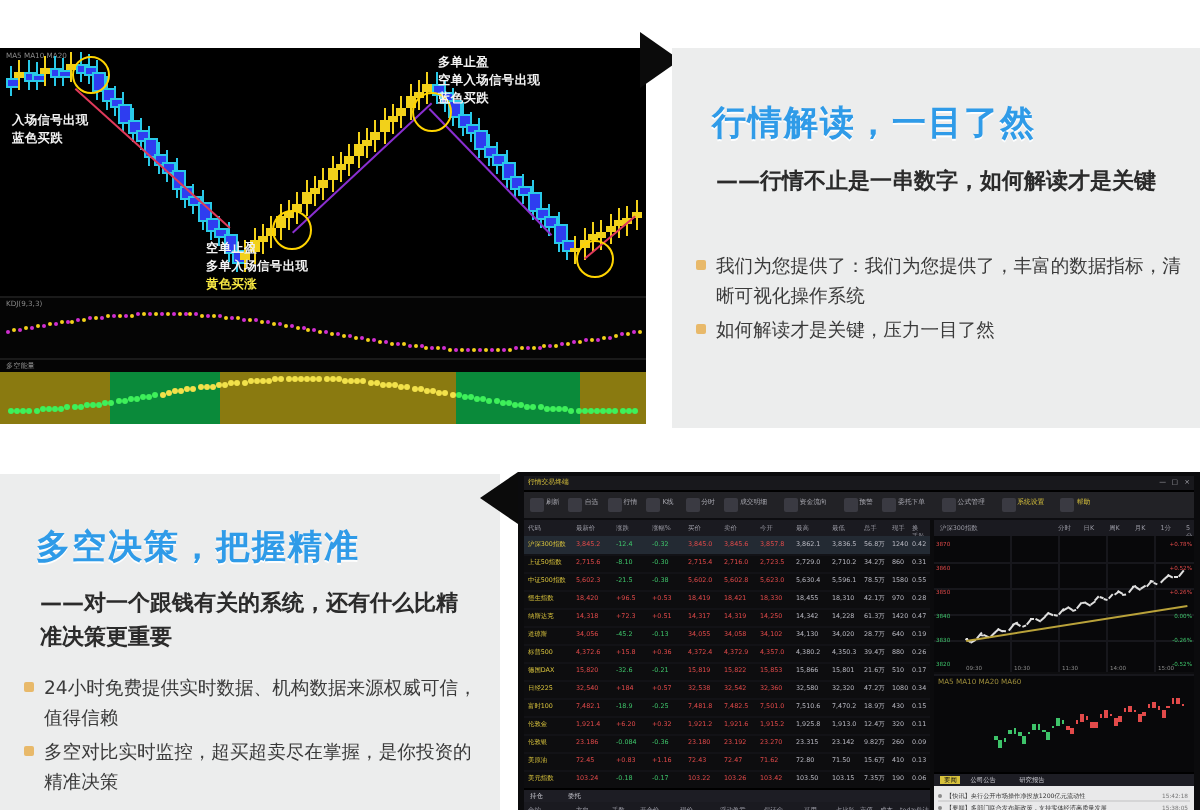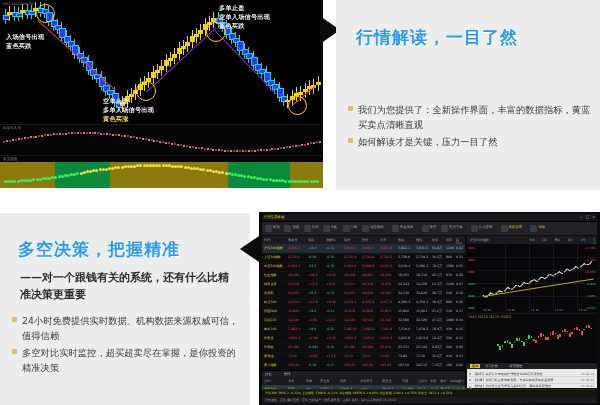--- a/index.html
+++ b/index.html
@@ -6,21 +6,21 @@
   body{
     width:600px;height:405px;
     background:#ffffff;
     font-family:"Liberation Sans","DejaVu Sans",sans-serif;
     overflow:hidden;
     position:relative;
   }
   .slide{position:absolute;left:0;top:0;width:600px;height:405px;background:#fff;}
 
   
-  .panel{position:absolute;overflow:hidden;}
+  .panel{position:absolute;overflow:hidden;margin-top:24px;}
 
   
   #chart-panel{left:0;top:0;width:323px;height:188px;background:#000;}
   .chart-bg{position:absolute;left:0;top:0;right:0;bottom:0;background:#000;}
   .chart-main{position:absolute;left:0;top:0;width:323px;height:124px;}
   .chart-sub1{position:absolute;left:0;top:124px;width:323px;height:30px;background:#050505;border-top:1px solid #1a1a1a;}
   .chart-sub2{position:absolute;left:0;top:155px;width:323px;height:33px;background:#050505;border-top:1px solid #1a1a1a;}
 
   .candle{position:absolute;width:5px;}
   .candle .wick{position:absolute;left:2px;width:1px;top:0;bottom:0;}
@@ -669,24 +669,25 @@
           <div class="dotline" style="left: 312.7px; top: 23.6899px; background: rgb(62, 240, 90); z-index: 4;"></div>
           <div class="dotline" style="left: 315.85px; top: 23.5258px; background: rgb(62, 240, 90); z-index: 4;"></div>
         </div>
     </div>
   </div>
 
   <div class="arrow-r" style="left:320px;top:16px;"></div>
 
   <div class="panel" id="text-right">
     <div class="t-title" style="position:absolute;left:20px;top:26px;">行情解读，一目了然</div>
+    <div class="t-sub" style="position:absolute;left:22px;top:58px;width:228px;">——行情不止是一串数字，如何解读才是关键</div>
     <div style="position:absolute;left:12px;top:102px;width:244px;">
       <div class="bullet-row t-body">
         <span class="bdot"></span>
-        <span class="btxt">我们为您提供了：全新操作界面，丰富的数据指标，黄蓝买卖点清晰直观</span>
+        <span class="btxt">我们为您提供了：我们为您提供了，丰富的数据指标，清晰可视化操作系统</span>
       </div>
       <div class="bullet-row t-body">
         <span class="bdot"></span>
         <span class="btxt">如何解读才是关键，压力一目了然</span>
       </div>
     </div>
   </div>
 
   <div class="panel" id="text-left">
     <div class="t-title" style="position:absolute;left:18px;top:25px;">多空决策，把握精准</div>

